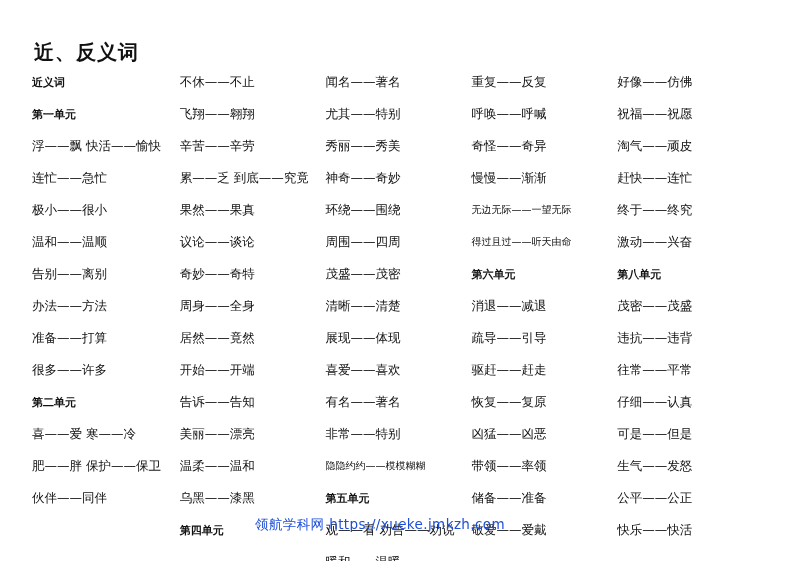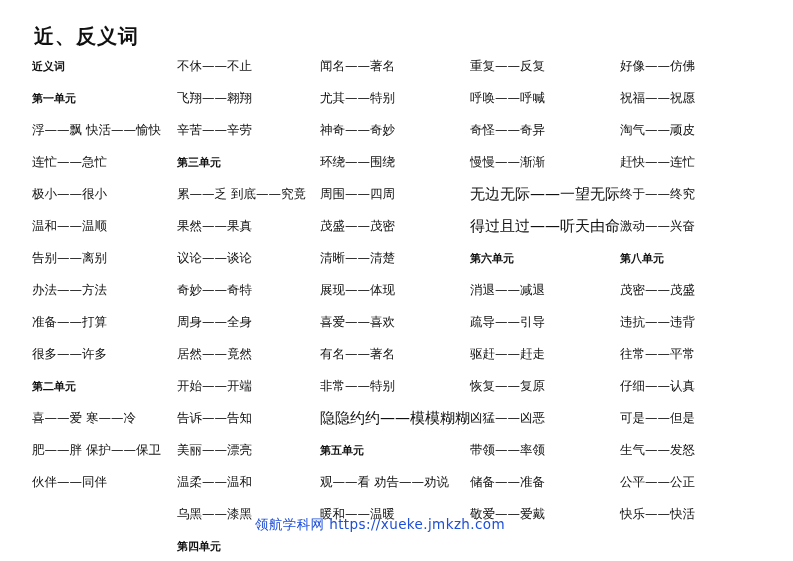--- a/index.html
+++ b/index.html
@@ -13,21 +13,21 @@
     font-family: "DejaVu Sans", "Liberation Sans", sans-serif;
     color: #111111;
     position: relative;
     overflow: hidden;
   }
   .page {
     position: relative;
     width: 793px;
     height: 561px;
     box-sizing: border-box;
-    padding: 24px 30px 10px 32px;
+    padding: 40px 30px 10px 32px;
   }
   .title {
     font-size: 20px;
     font-weight: bold;
     letter-spacing: 1px;
     margin: 0 0 0 2px;
     line-height: 1.2;
   }
   .columns {
     display: flex;
@@ -52,21 +52,21 @@
     display: flex;
     align-items: center;
     white-space: nowrap;
     letter-spacing: 0px;
   }
   .entry.heading {
     font-weight: bold;
     font-size: 11px;
   }
   .entry.small {
-    font-size: 15px;
+    font-size: 10px;
   }
   .watermark {
     position: absolute;
     left: 255px;
     top: 516px;
     font-size: 13.5px;
     color: #1d4ed8;
     letter-spacing: 0.4px;
     white-space: nowrap;
   }
@@ -94,38 +94,38 @@
       <div class="entry heading">第二单元</div>
       <div class="entry">喜——爱 寒——冷</div>
       <div class="entry">肥——胖 保护——保卫</div>
       <div class="entry">伙伴——同伴</div>
     </div>
 
     <div class="col col-1">
       <div class="entry">不休——不止</div>
       <div class="entry">飞翔——翱翔</div>
       <div class="entry">辛苦——辛劳</div>
-      <div class="entry heading">第三单元</div>
       <div class="entry">累——乏 到底——究竟</div>
       <div class="entry">果然——果真</div>
       <div class="entry">议论——谈论</div>
       <div class="entry">奇妙——奇特</div>
       <div class="entry">周身——全身</div>
       <div class="entry">居然——竟然</div>
       <div class="entry">开始——开端</div>
       <div class="entry">告诉——告知</div>
       <div class="entry">美丽——漂亮</div>
       <div class="entry">温柔——温和</div>
       <div class="entry">乌黑——漆黑</div>
       <div class="entry heading">第四单元</div>
     </div>
 
     <div class="col col-2">
       <div class="entry">闻名——著名</div>
       <div class="entry">尤其——特别</div>
+      <div class="entry">秀丽——秀美</div>
       <div class="entry">神奇——奇妙</div>
       <div class="entry">环绕——围绕</div>
       <div class="entry">周围——四周</div>
       <div class="entry">茂盛——茂密</div>
       <div class="entry">清晰——清楚</div>
       <div class="entry">展现——体现</div>
       <div class="entry">喜爱——喜欢</div>
       <div class="entry">有名——著名</div>
       <div class="entry">非常——特别</div>
       <div class="entry small">隐隐约约——模模糊糊</div>

